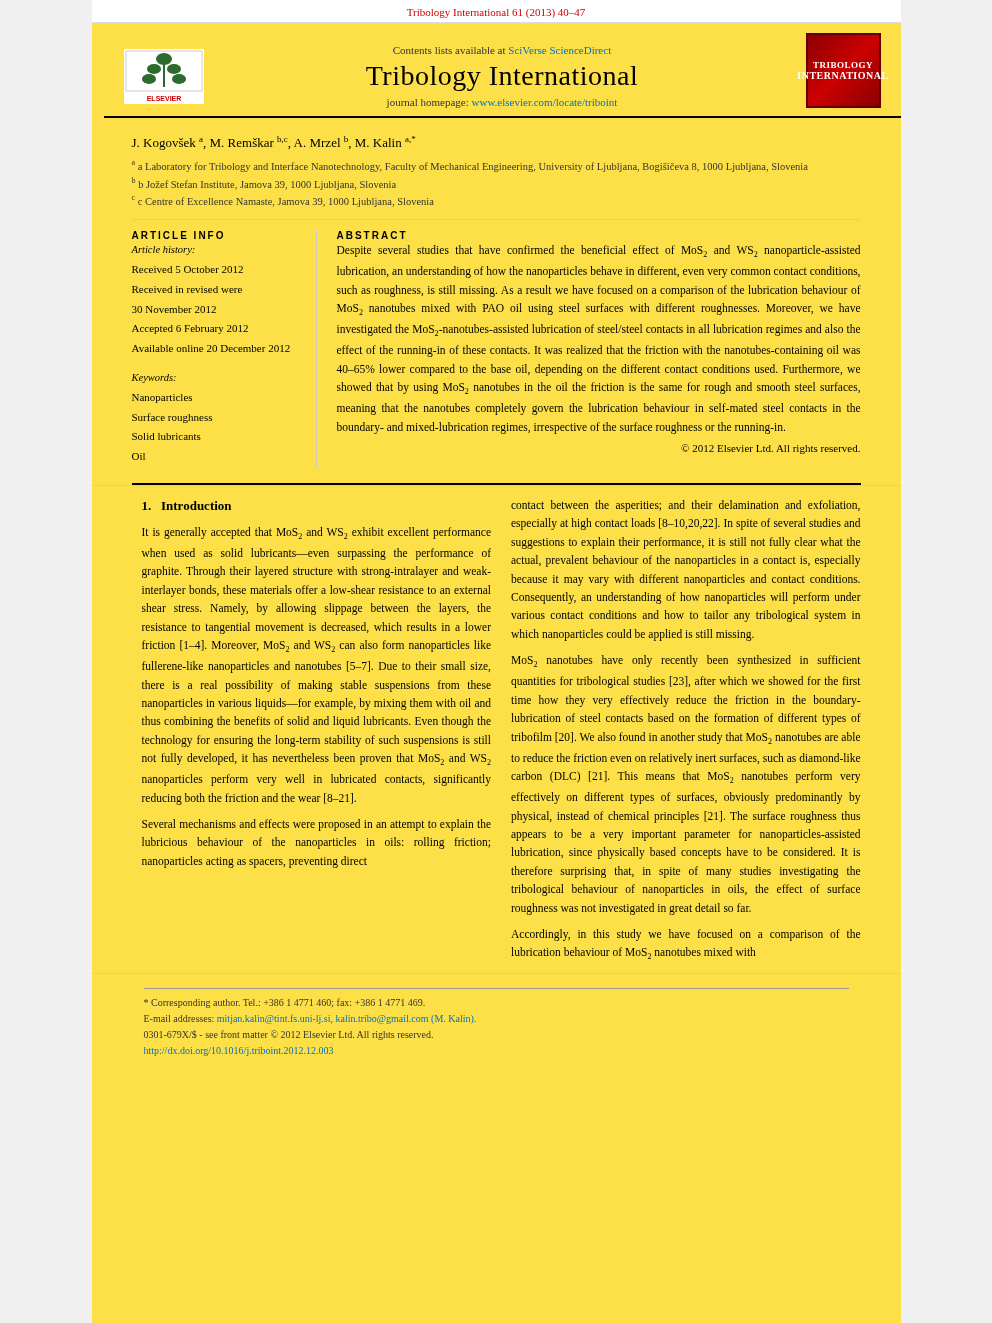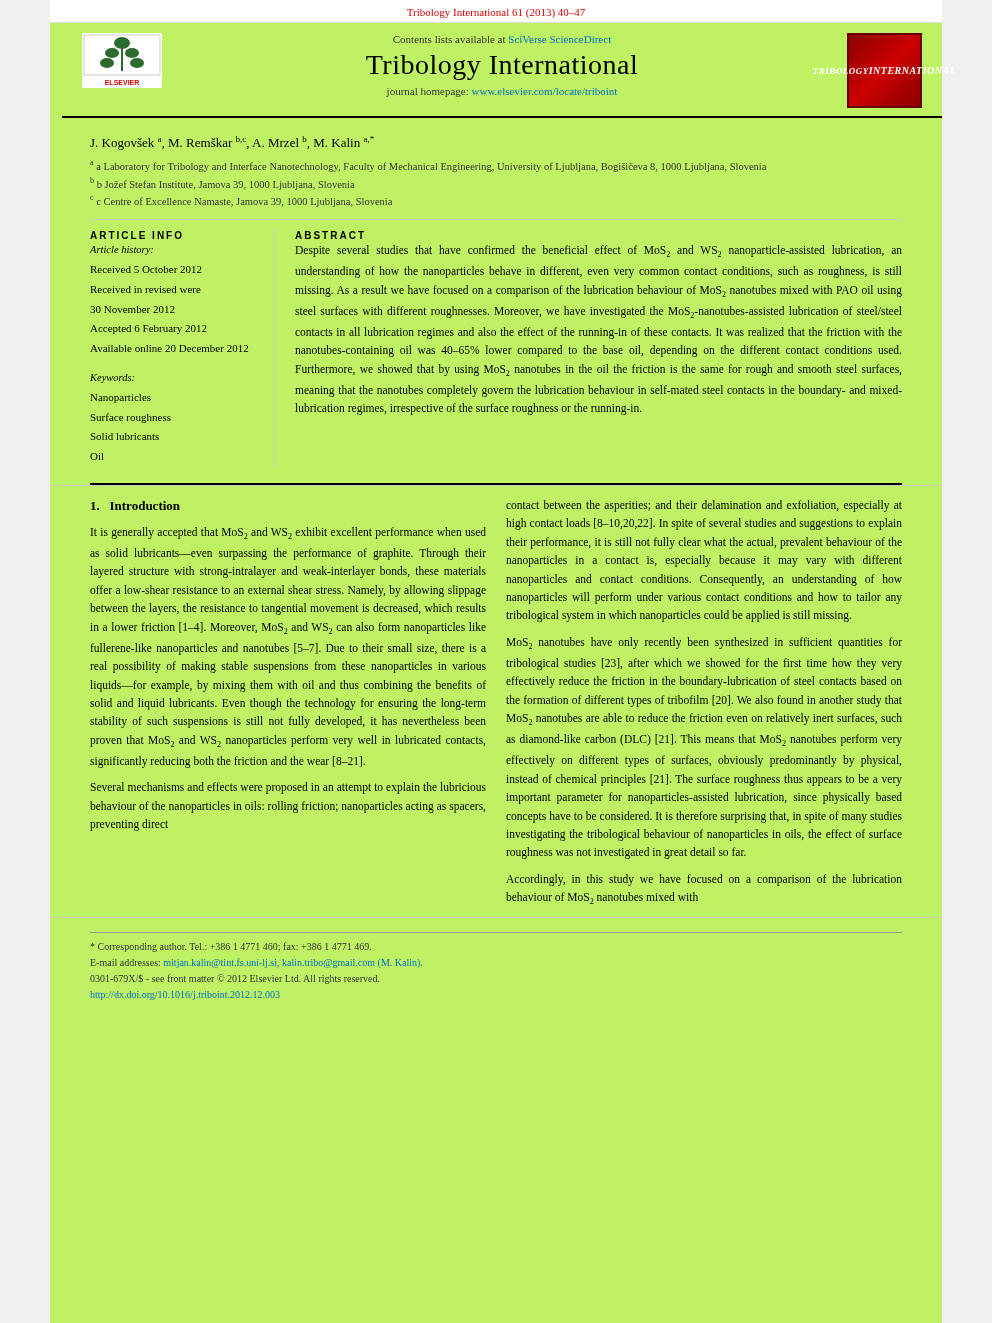--- a/index.html
+++ b/index.html
@@ -3,39 +3,39 @@
   <meta charset="utf-8">
   <style>
     * { margin: 0; padding: 0; box-sizing: border-box; }
     body {
       background: #f0f0f0;
       font-family: 'Times New Roman', Times, serif;
       font-size: 13px;
       color: #000;
     }
     .page {
-      width: 892px;
+      width: 809px;
       min-height: 1323px;
-      background: #bef264;
+      background: #fde047;
       margin: 0 auto;
       position: relative;
     }
     
     .journal-bar {
       background: #fff;
       text-align: center;
       padding: 6px 0 4px;
       font-size: 11px;
       color: #c00;
       border-bottom: 1px solid #ddd;
     }
     
     .header-area {
       display: flex;
-      align-items: flex-start;
+      align-items: flex-end;
       padding: 10px 20px 8px;
       border-bottom: 2px solid #000;
       gap: 10px;
       margin-left: 12px;
     }
     .header-left {
       width: 90px;
       flex-shrink: 0;
     }
     .elsevier-logo {
@@ -68,28 +68,27 @@
       flex-shrink: 0;
       display: flex;
       justify-content: flex-end;
     }
     .tribology-badge {
       width: 75px;
       height: 75px;
       background: linear-gradient(135deg, #8B0000 0%, #cc0000 50%, #8B0000 100%);
       border: 2px solid #600;
       display: flex;
-      flex-direction: row;
+      flex-direction: column;
       align-items: center;
       justify-content: center;
       color: #fff;
       font-size: 8px;
       font-weight: bold;
       letter-spacing: 0.5px;
-      font-style: italic;
     }
     .tribology-badge .t-title { font-size: 9px; font-weight: bold; }
     .tribology-badge .t-sub { font-size: 10px; }
     
     .content-area {
       padding: 16px 40px 16px 40px;
     }
     
     .article-title {
       font-size: 20px;
@@ -181,20 +180,21 @@
       color: #000;
     }
     
     .main-body {
       padding: 10px 40px 0 40px;
       border-top: 1px solid #ccc;
     }
     .two-col-body {
       display: flex;
       gap: 20px;
+      margin-left: 10px;
     }
     .body-col {
       flex: 1;
       font-size: 11.5px;
       line-height: 1.6;
       color: #000;
       text-align: justify;
     }
     .body-col p {
       margin-bottom: 8px;
@@ -202,21 +202,21 @@
     }
     .section-title {
       font-size: 13px;
       font-weight: bold;
       color: #000;
       margin-bottom: 6px;
       font-family: 'Times New Roman', serif;
     }
     
     .footer-area {
-      padding: 8px 40px;
+      padding: 8px 52px;
       border-top: 1px solid #ccc;
       font-size: 9.5px;
       color: #333;
       line-height: 1.6;
     }
     .footer-note {
       font-size: 10px;
       border-top: 1px solid #999;
       padding-top: 6px;
       margin-top: 6px;
@@ -308,20 +308,21 @@
           <div>Solid lubricants</div>
           <div>Oil</div>
         </div>
       </div>
 
       <div class="col-right">
         <div class="section-heading">ABSTRACT</div>
         <div class="abstract-text">
           <p>Despite several studies that have confirmed the beneficial effect of MoS<sub>2</sub> and WS<sub>2</sub> nanoparticle-assisted lubrication, an understanding of how the nanoparticles behave in different, even very common contact conditions, such as roughness, is still missing. As a result we have focused on a comparison of the lubrication behaviour of MoS<sub>2</sub> nanotubes mixed with PAO oil using steel surfaces with different roughnesses. Moreover, we have investigated the MoS<sub>2</sub>-nanotubes-assisted lubrication of steel/steel contacts in all lubrication regimes and also the effect of the running-in of these contacts. It was realized that the friction with the nanotubes-containing oil was 40–65% lower compared to the base oil, depending on the different contact conditions used. Furthermore, we showed that by using MoS<sub>2</sub> nanotubes in the oil the friction is the same for rough and smooth steel surfaces, meaning that the nanotubes completely govern the lubrication behaviour in self-mated steel contacts in the boundary- and mixed-lubrication regimes, irrespective of the surface roughness or the running-in.</p>
         </div>
+        <div class="copyright-line">© 2012 Elsevier Ltd. All rights reserved.</div>
       </div>
     </div>
   </div>
 
   <div style="border-top: 2px solid #000; margin: 0 40px;"></div>
 
   <div class="main-body">
     <div class="two-col-body">
 
       <div class="body-col">

